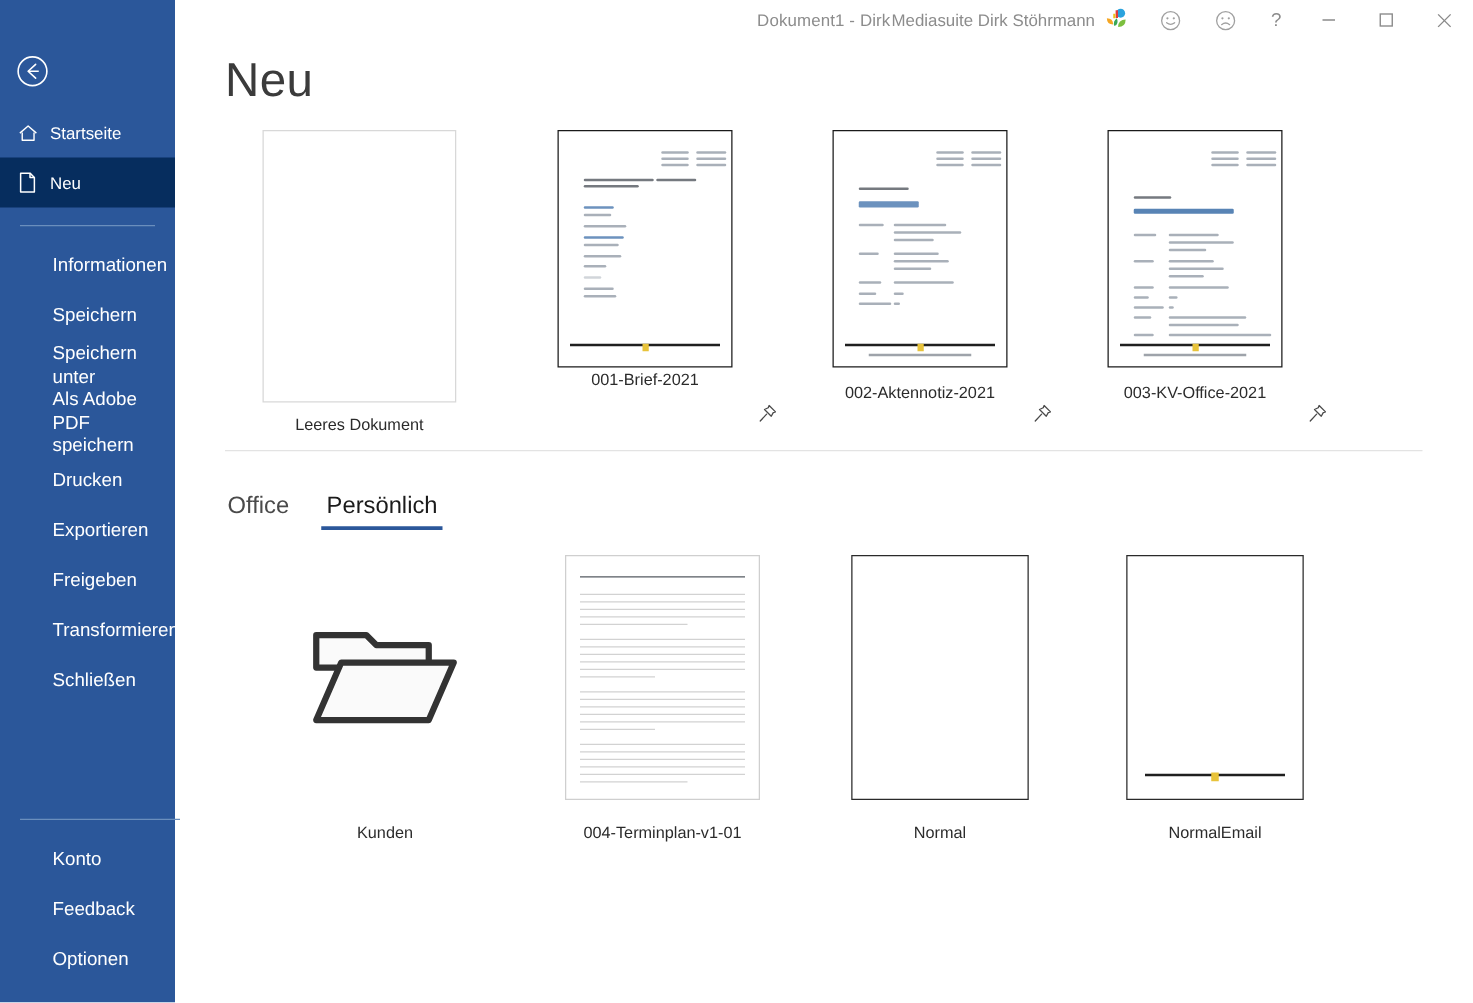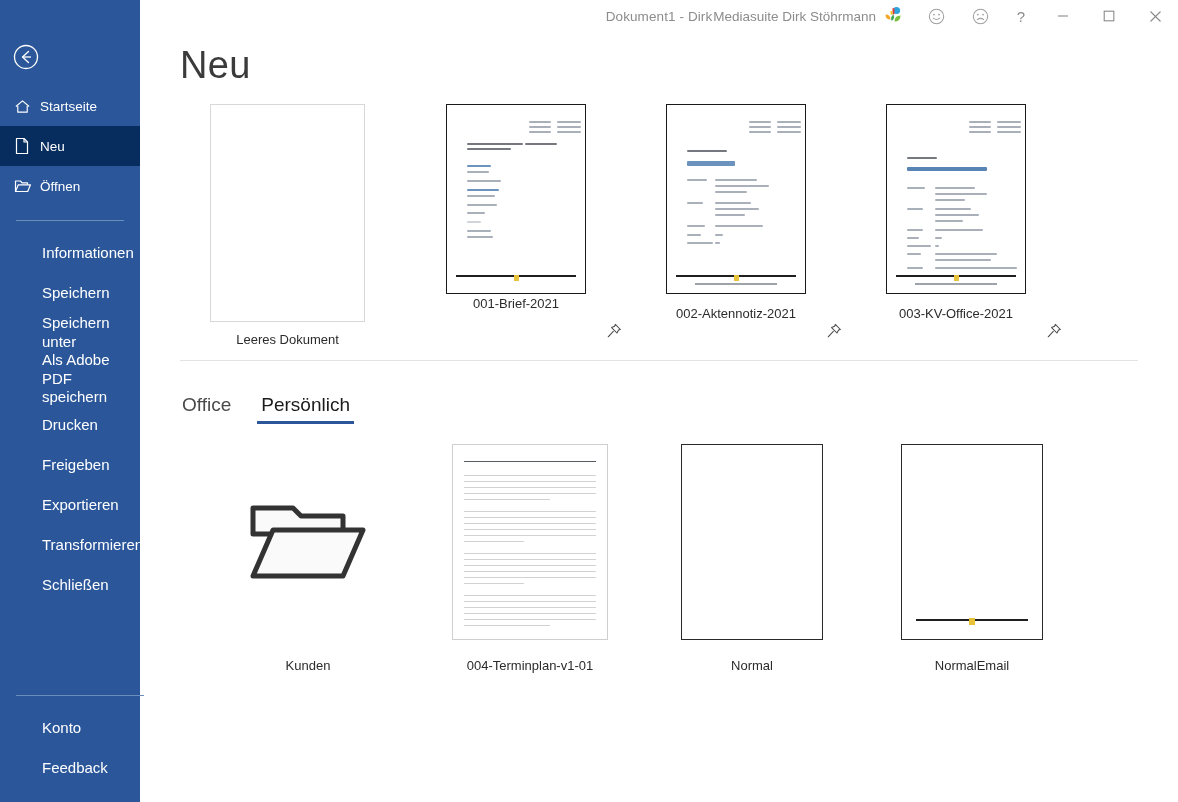--- a/index.html
+++ b/index.html
@@ -372,68 +372,62 @@
     <div class="nav-item active">
       <span class="ni-ico">
         <svg width="16" height="18" viewBox="0 0 16 18">
           <path d="M2.5 1.5 L10 1.5 L13.5 5 L13.5 16.5 L2.5 16.5 Z" fill="none" stroke="#fff" stroke-width="1.2" stroke-linejoin="round"></path>
           <path d="M10 1.5 L10 5 L13.5 5" fill="none" stroke="#fff" stroke-width="1.2" stroke-linejoin="round"></path>
         </svg>
       </span>
       <span>Neu</span>
     </div>
 
-    <div class="nav-item">
-      <span class="ni-ico">
-        <svg width="18" height="16" viewBox="0 0 18 16">
-          <path d="M1.5 13.5 L1.5 3 L6.5 3 L8 4.8 L13.5 4.8 L13.5 6.6" fill="none" stroke="#fff" stroke-width="1.2" stroke-linejoin="round"></path>
-          <path d="M1.5 13.5 L4.3 6.8 L16.5 6.8 L13.7 13.5 Z" fill="none" stroke="#fff" stroke-width="1.2" stroke-linejoin="round"></path>
-        </svg>
-      </span>
-      <span>Öffnen</span>
-    </div>
 
     <div class="nav-sep"></div>
 
     <div class="nav-item-plain">
       <span>Informationen</span>
     </div>
     <div class="nav-item-plain">
       <span>Speichern</span>
     </div>
     <div class="nav-item-plain">
       <span>Speichern unter</span>
     </div>
     <div class="nav-item-plain two-line">
       <span>Als Adobe PDF speichern</span>
     </div>
     <div class="nav-item-plain">
       <span>Drucken</span>
     </div>
     <div class="nav-item-plain">
+      <span>Exportieren</span>
+    </div>
+    <div class="nav-item-plain">
       <span>Freigeben</span>
-    </div>
-    <div class="nav-item-plain">
-      <span>Exportieren</span>
     </div>
     <div class="nav-item-plain">
       <span>Transformieren</span>
     </div>
     <div class="nav-item-plain">
       <span>Schließen</span>
     </div>
   </div>
 
   <div class="nav-bottom">
     <div class="nav-sep"></div>
     <div class="nav-item-plain">
       <span>Konto</span>
     </div>
     <div class="nav-item-plain">
       <span>Feedback</span>
+    </div>
+    <div class="nav-item-plain">
+      <span>Optionen</span>
     </div>
   </div>
 </div>
 
 <div id="titlebar">
   <div class="tb-doc-title">Dokument1  -  Dirk</div>
 
   <div class="tb-right">
     <span class="tb-account">Mediasuite Dirk Stöhrmann</span>
 

